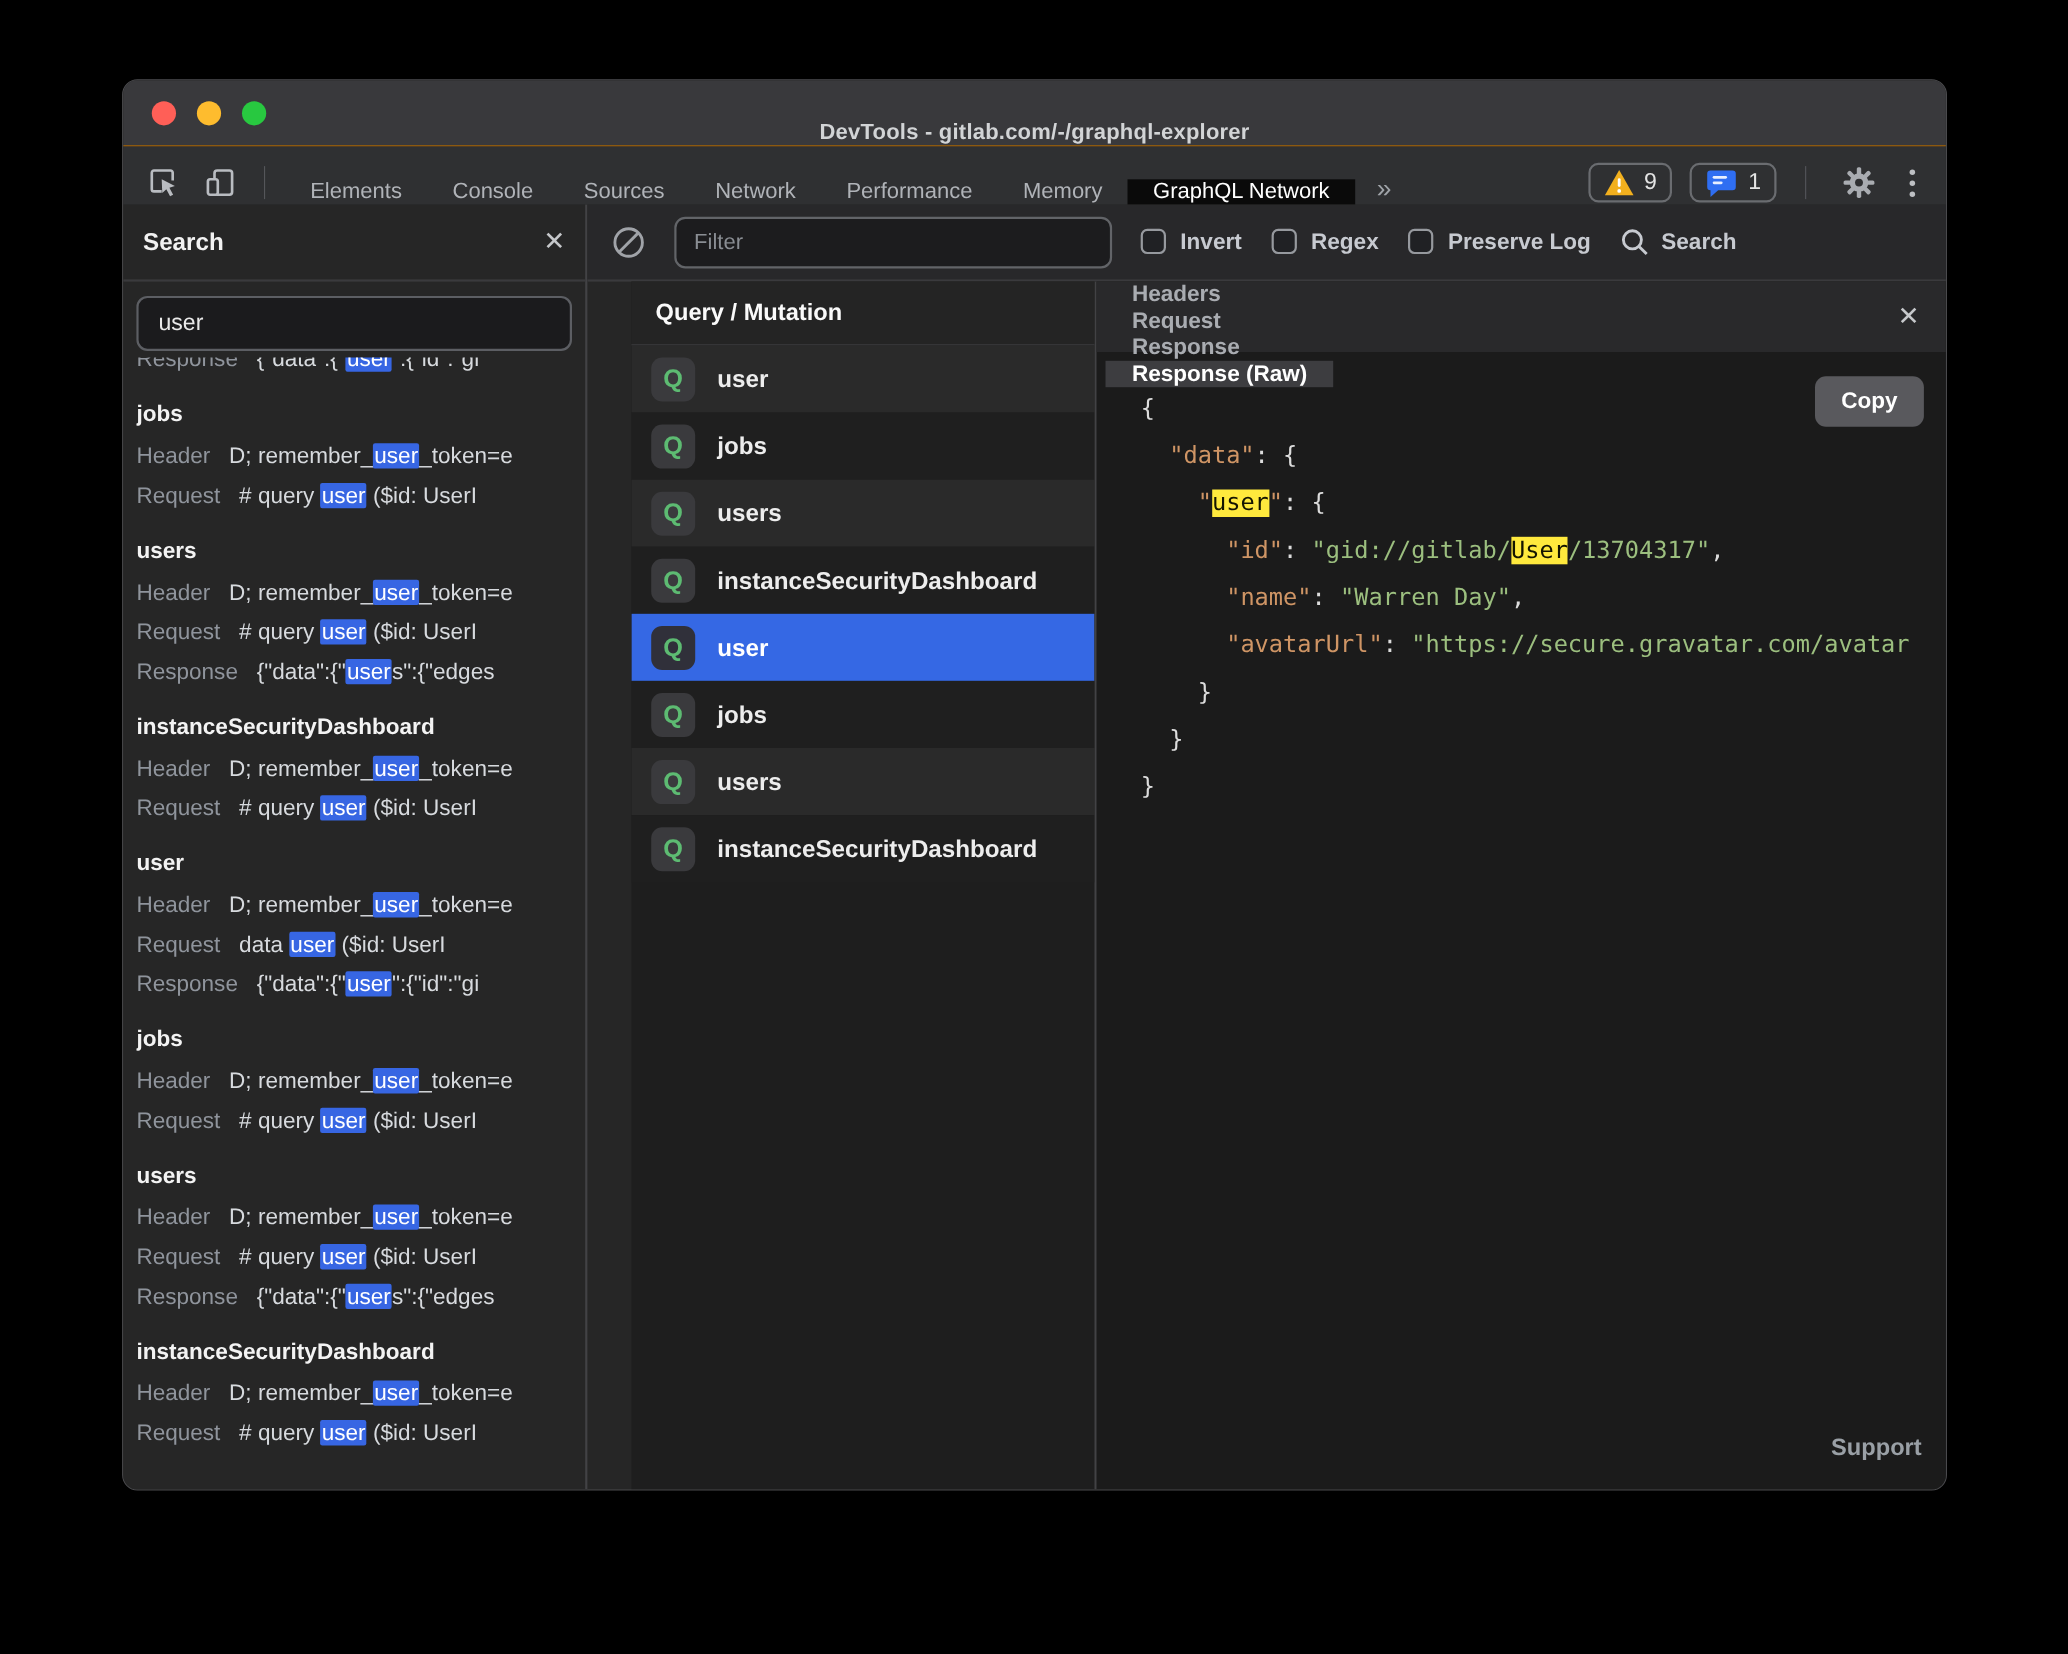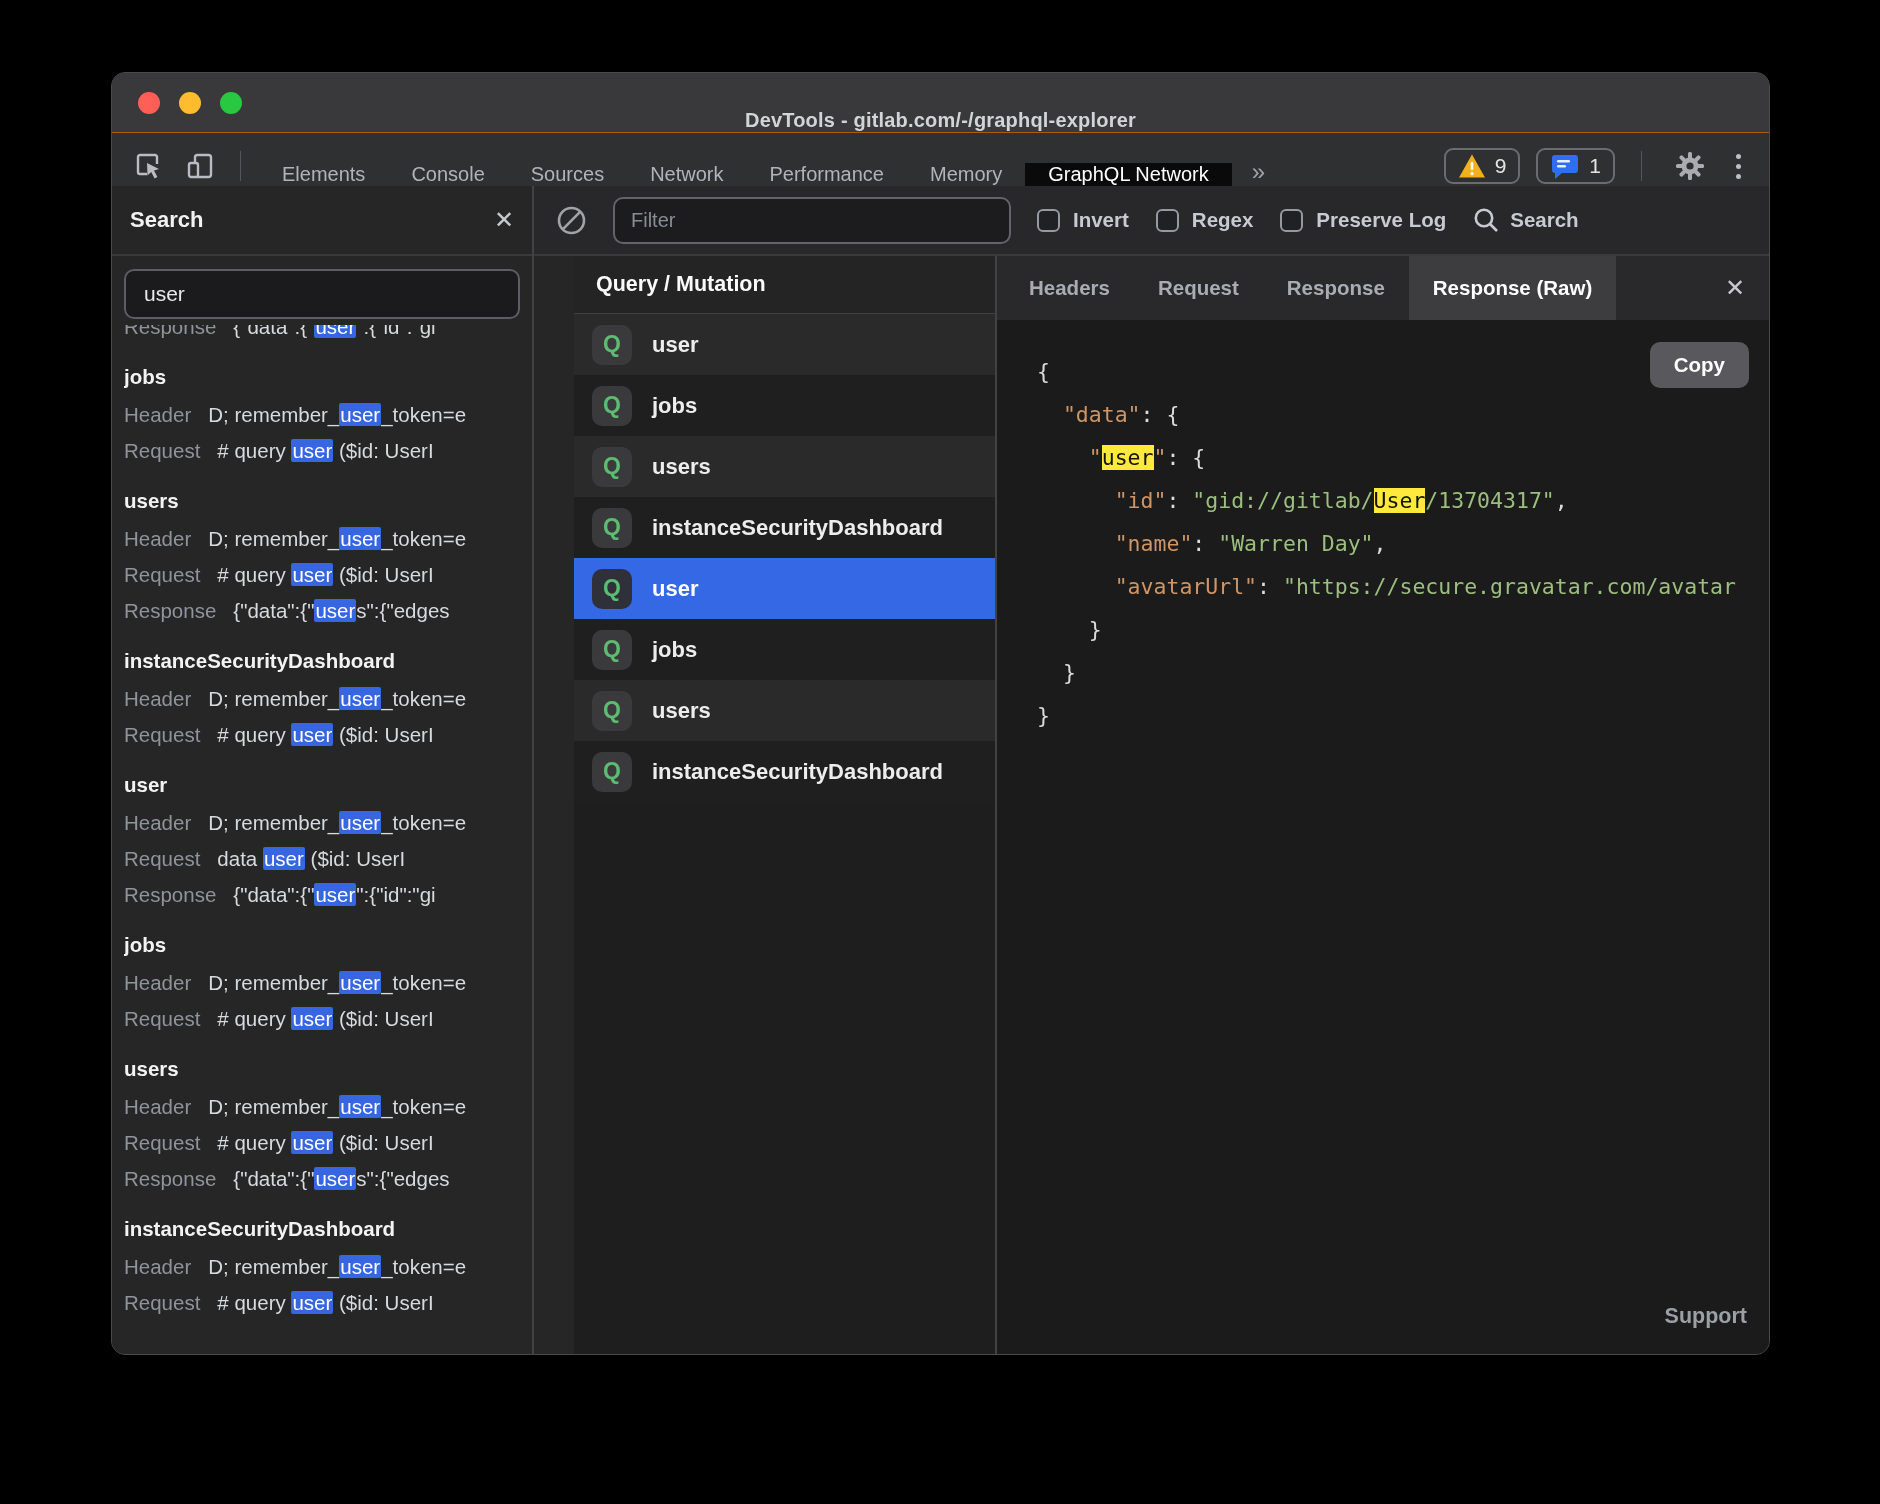--- a/index.html
+++ b/index.html
@@ -48,21 +48,21 @@
   .sr-label{ color:#8f949c; margin-right:17px; }
   .sr-group{ line-height:40px; margin-top:12px; color:#f3f3f3; font-weight:700; white-space:nowrap; overflow:hidden; }
   .hl{ background:#3766e3; color:#fff; border-radius:2px; padding:0 1px; }
 
   .right-area{ flex:1; display:flex; flex-direction:column; min-width:0; min-height:0; }
   .filter-row{ height:70px; flex:none; background:#28282a; display:flex; align-items:center;
     gap:26px; padding:0 22px; border-bottom:2px solid #3a3a3d; }
   .filter-input{ width:398px; height:47px; background:#1c1c1e; border:2px solid #626468; border-radius:10px;
     color:#e6e6e6; font-size:20px; padding:0 16px; outline:none; font-family:"Liberation Sans",sans-serif; }
   .filter-input::placeholder{ color:#898d93; }
-  .chk{ display:flex; align-items:flex-end; gap:13px; color:#c7cad0; font-size:20.5px; font-weight:700; }
+  .chk{ display:flex; align-items:flex-start; gap:13px; color:#c7cad0; font-size:20.5px; font-weight:700; }
   .chk .box{ width:23px; height:23px; border:2.5px solid #96999e; border-radius:6px; background:#202124; }
   .searchbtn{ display:flex; align-items:center; gap:10px; color:#c7cad0; font-size:20.5px; font-weight:700; }
 
   .content-row{ flex:1; display:flex; min-height:0; }
   .mid-panel{ width:423px; flex:none; background:#1e1e1e; border-right:2px solid #424245;
     display:flex; flex-direction:column; min-height:0;margin-left:40px; }
   .mid-head{ height:58px; flex:none; display:flex; align-items:center; padding:0 22px;
     color:#fafafa; font-size:21.5px; font-weight:700; background:#242424; border-bottom:1px solid #3e3e41; }
   .qlist{ flex:1; overflow:hidden; }
   .qrow{ height:61px; display:flex; align-items:center; gap:20px; padding:0 18px;
@@ -278,21 +278,21 @@
               </div>
               <div class="qrow even">
                 <span class="qbadge">Q</span>
                 <span>instanceSecurityDashboard</span>
               </div>
             </div>
         </div>
 
         <div class="right-panel">
           <div class="rtabs">
-            <span id="detail-tabs" style="display:flex; align-items:stretch;">
+            <span id="detail-tabs" style="display:flex; align-items:stretch;flex-direction:column;">
                 <span class="rtab">Headers</span>
                 <span class="rtab">Request</span>
                 <span class="rtab">Response</span>
                 <span class="rtab active">Response (Raw)</span>
               </span>
             <span class="x-close">✕</span>
           </div>
           <div class="json-area">
             <button class="copy-btn">Copy</button>
             <div id="json-code">

